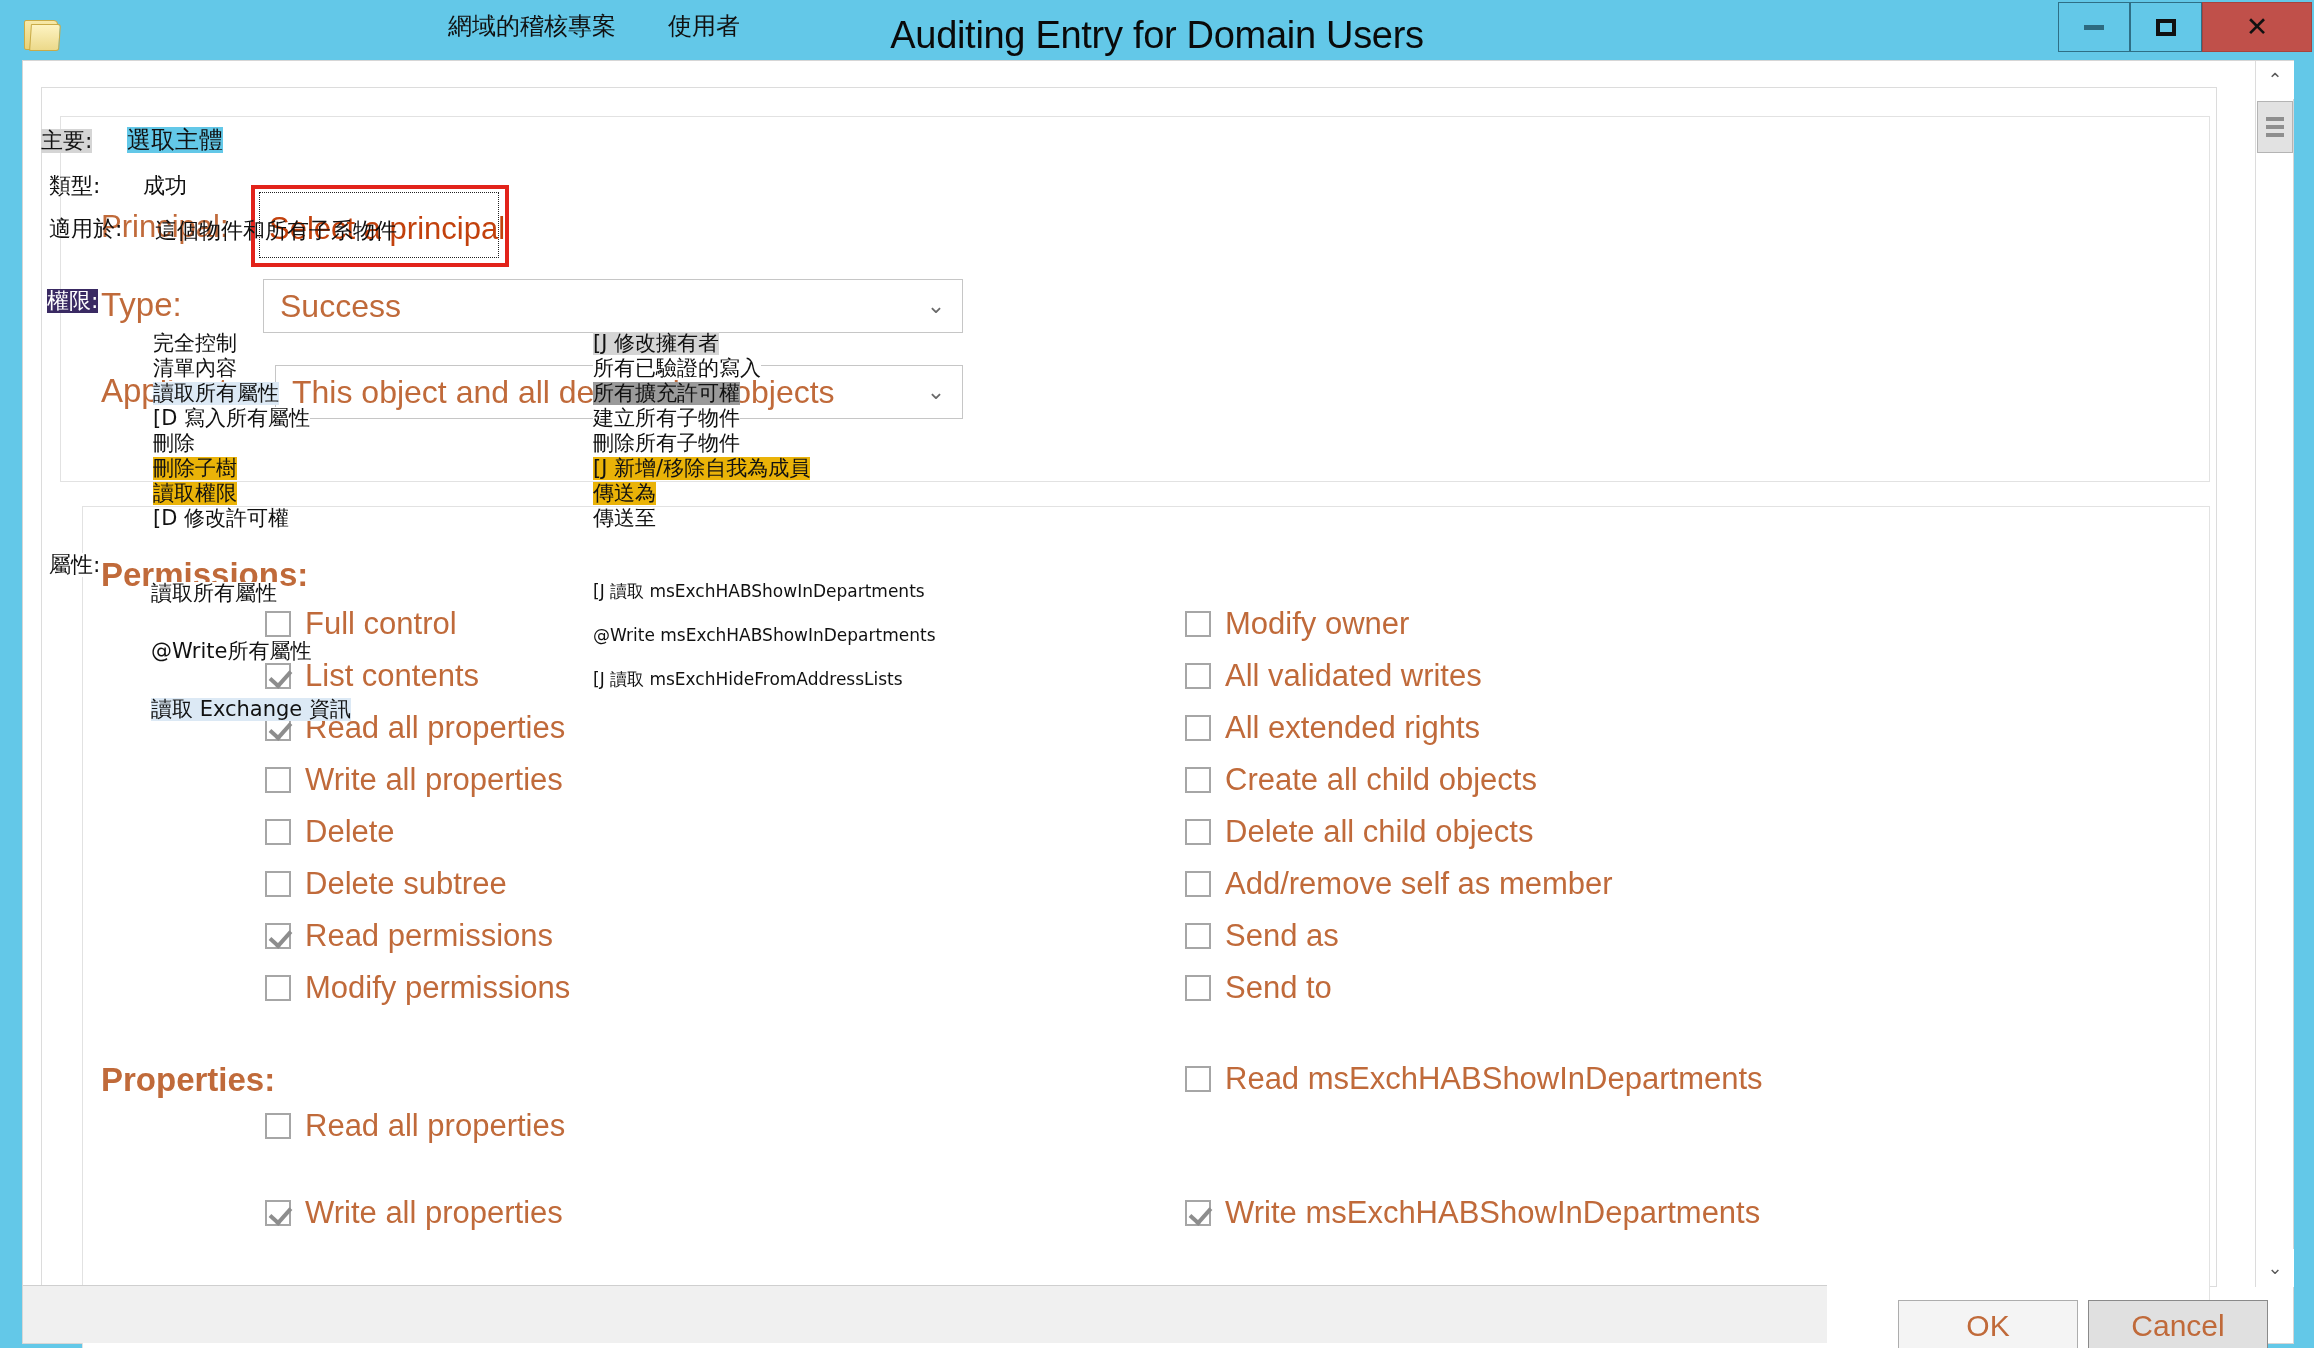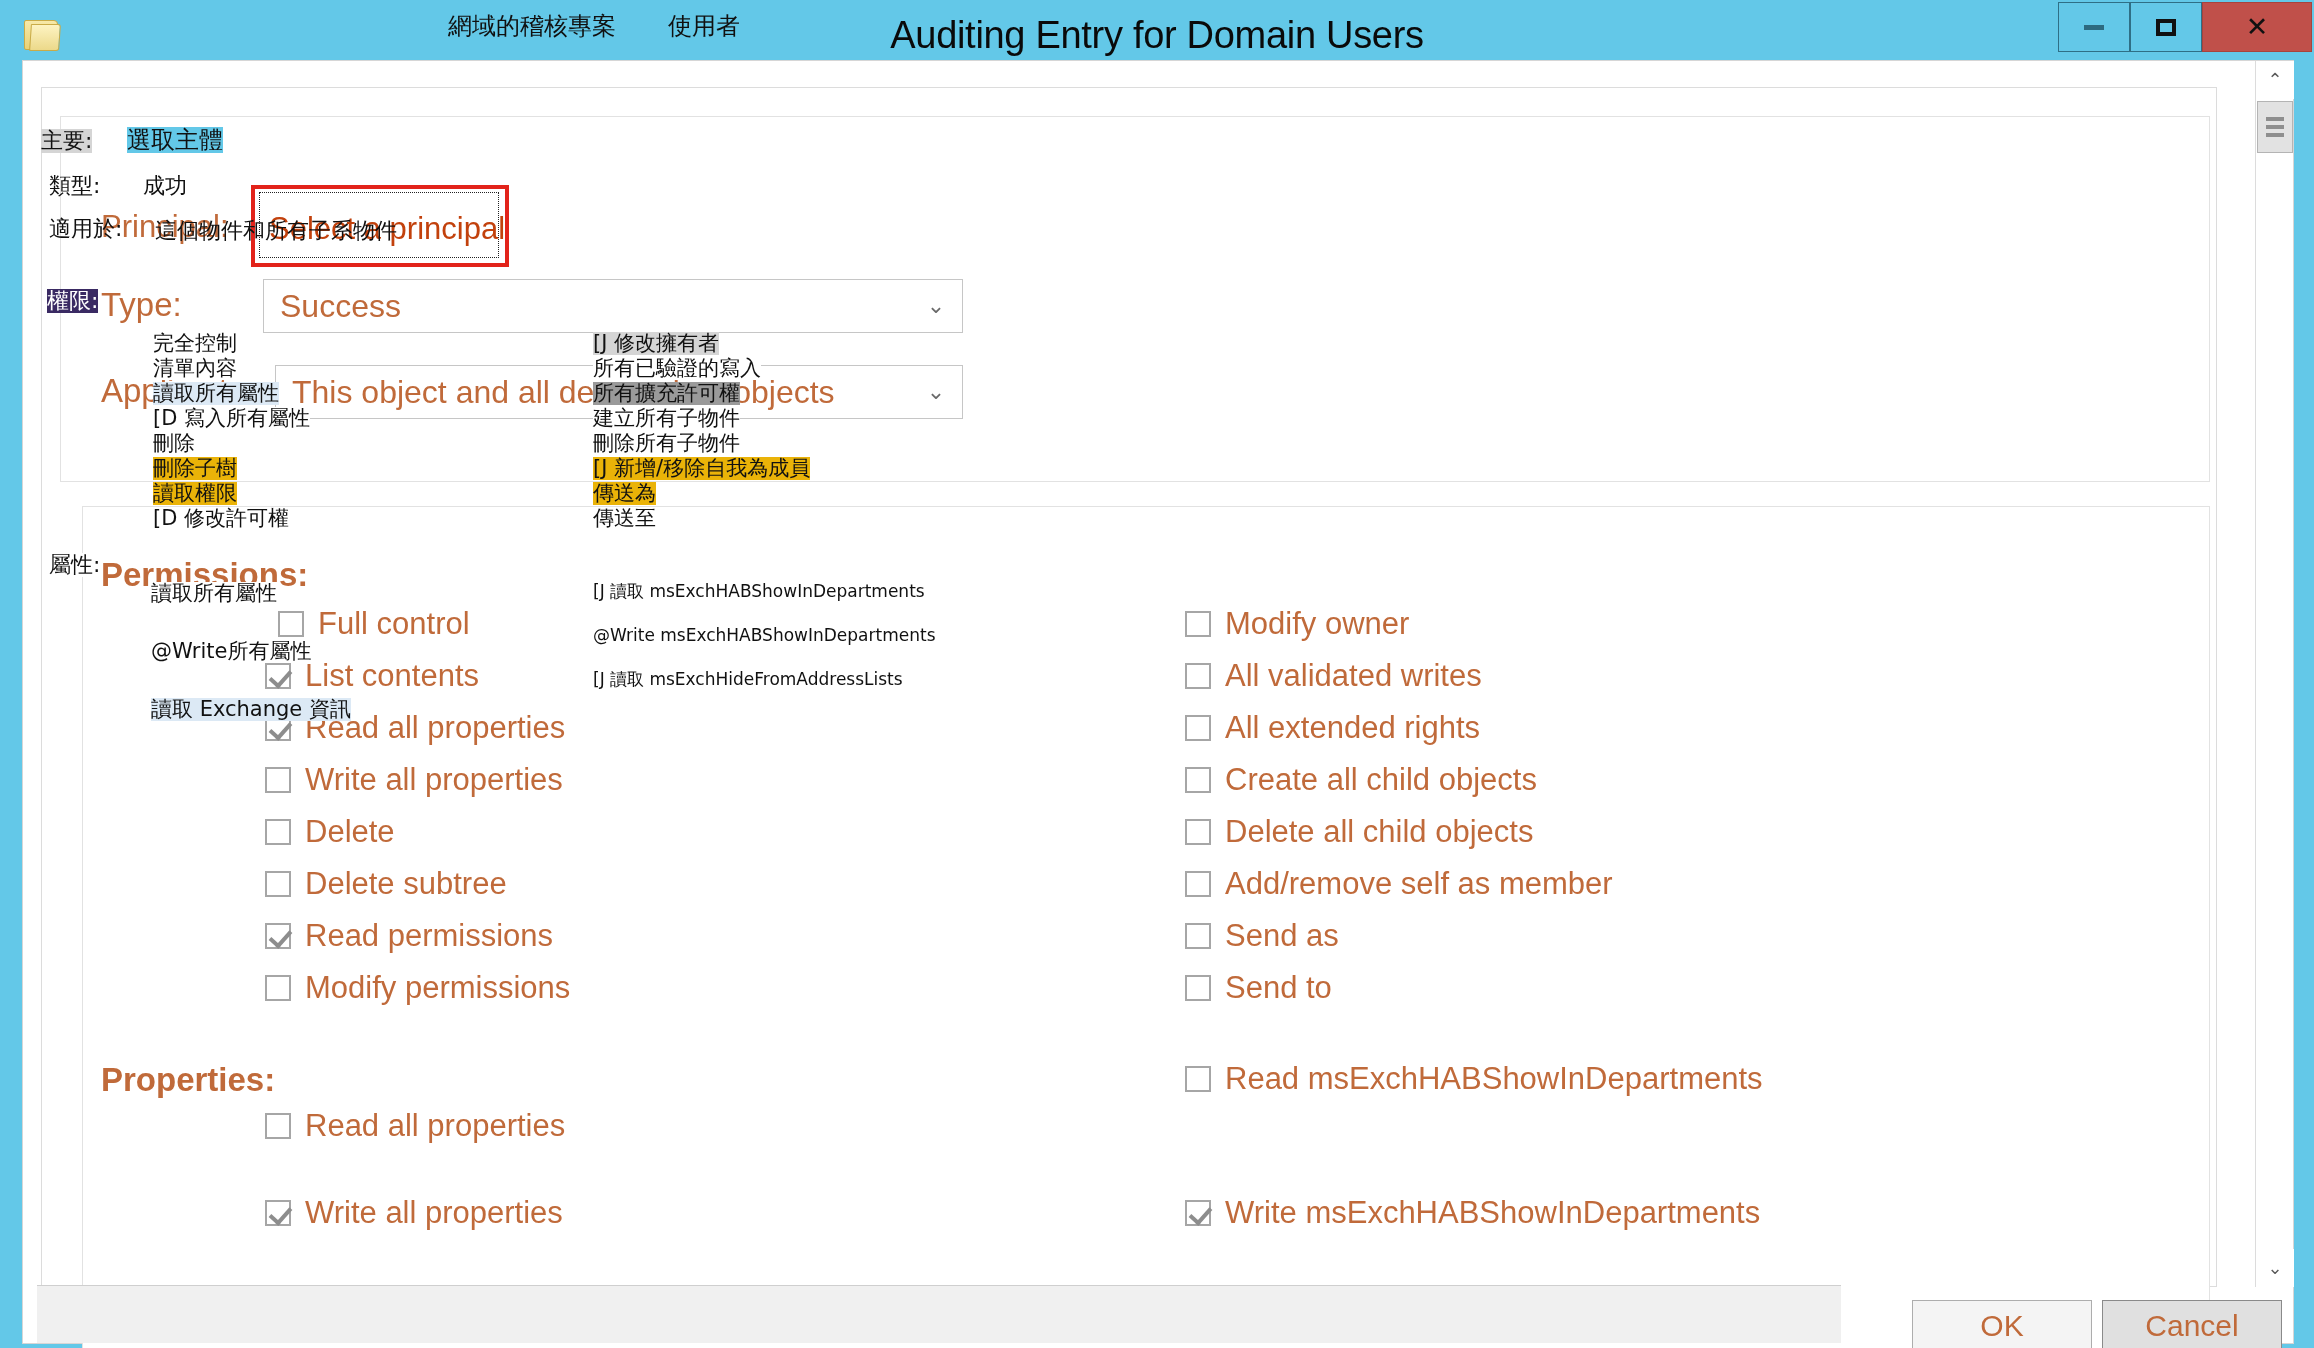--- a/index.html
+++ b/index.html
@@ -178,21 +178,21 @@
   #sb-down { bottom: 0; }
   #sb-thumb {
     position: absolute; left: 1px; top: 40px; width: 36px; height: 52px;
     background: #e2e2e2; border: 1px solid #b4b4b4;
     display: flex; flex-direction: column; align-items: center; justify-content: center; gap: 4px;
   }
   .grip { width: 18px; height: 4px; background: #8e8e8e; }
 
   
   #footer {
-    position: absolute; left: 14px; bottom: 0; width: 1804px; height: 58px;
+    position: absolute; left: 0; bottom: 0; width: 1804px; height: 58px;
     background: #f0f0f0; border-top: 1px solid #cfcfcf;
   }
   .fbtn {
     position: absolute; top: 14px; width: 180px; height: 52px;
     border: 1px solid #adadad; font-size: 30px; color: #c06a3a;
     display: flex; align-items: center; justify-content: center;
     font-family: "Liberation Sans", sans-serif;
   }
   #btn-ok     { left: 1875px; background: #f4f4f4; }
   #btn-cancel { left: 2065px; background: #e0e0e0; border-color: #8a8a8a; }
@@ -241,21 +241,21 @@
   <div class="en-label" id="lbl-applies">Applies to:</div>
   <div class="combo" id="combo-applies">
     <span class="combo-text">This object and all descendant objects</span>
     <span class="combo-arrow">⌄</span>
   </div>
 
   <div id="lbl-permissions">Permissions:</div>
   <div id="lbl-properties">Properties:</div>
 
   <div id="perm-left">
-      <div class="cb-row" style="left: 242px; top: 545px; margin-left: 13px;">
+      <div class="cb-row" style="left: 242px; top: 545px;">
         <span class="cb"></span>
         <span class="cb-label">Full control</span>
       </div>
       <div class="cb-row" style="left: 242px; top: 597px;">
         <span class="cb checked"></span>
         <span class="cb-label">List contents</span>
       </div>
       <div class="cb-row" style="left: 242px; top: 649px;">
         <span class="cb checked"></span>
         <span class="cb-label">Read all properties</span>

